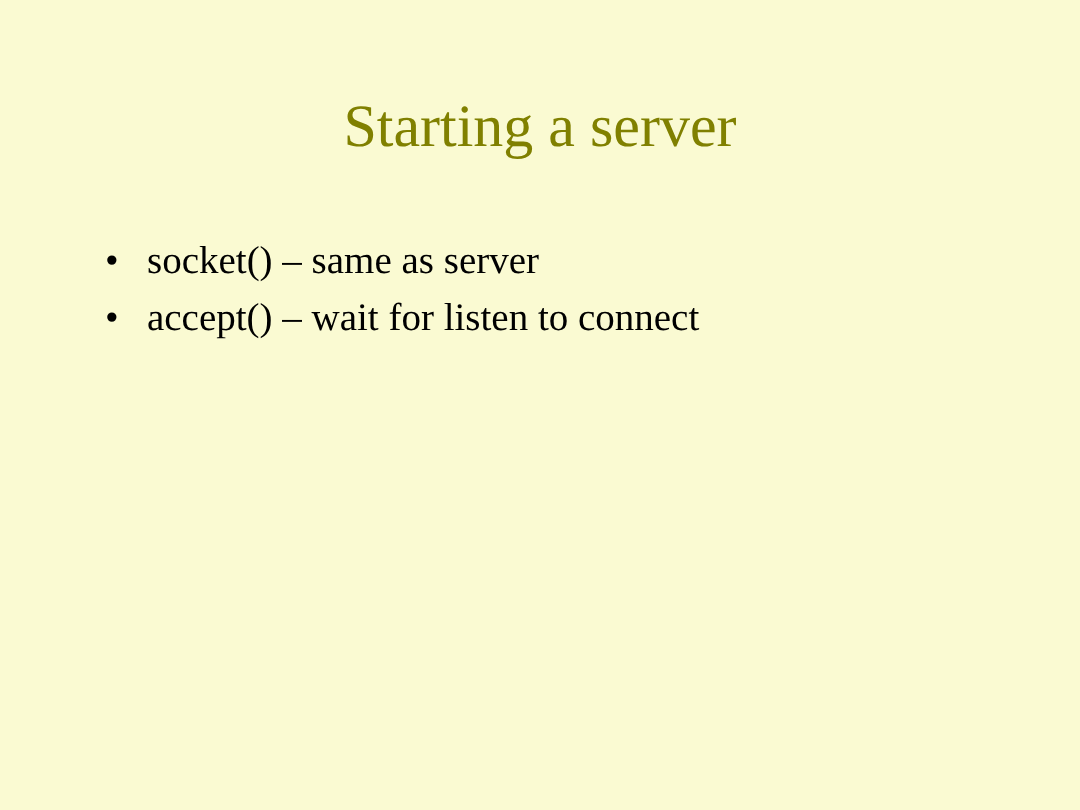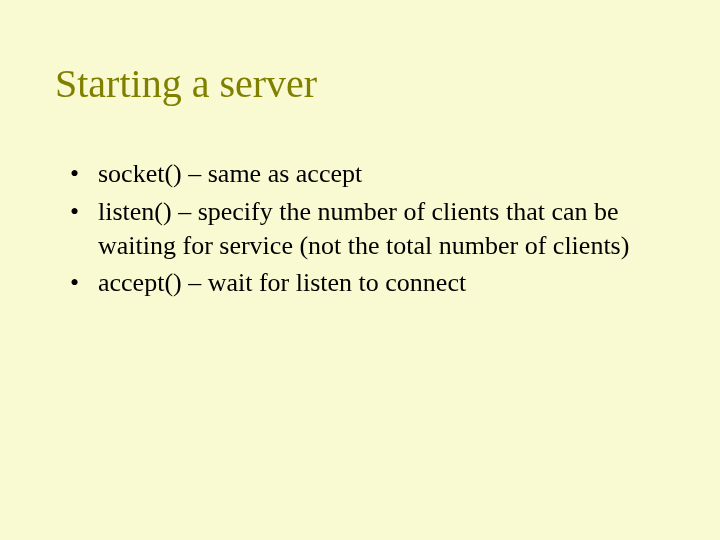--- a/index.html
+++ b/index.html
@@ -13,21 +13,21 @@
       background-color: #fafad2;
       font-family: "Times New Roman", Times, serif;
       overflow: hidden;
     }
     .slide {
       width: 100%;
       height: 100%;
       padding: 60px 55px 40px 55px;
     }
     .title {
-      text-align: left;
+      text-align: center;
       font-size: 40px;
       color: #808000;
       font-weight: normal;
       margin-bottom: 50px;
     }
     .bullets {
       list-style: none;
       padding-left: 15px;
     }
     .bullets li {
@@ -46,17 +46,16 @@
       font-size: 26px;
       color: #000000;
     }
   </style>
 </head>
 <body>
 
 <div class="slide">
   <h1 class="title">Starting a server</h1>
   <ul class="bullets">
-    <li>socket() – same as accept</li>
-    <li>listen() – specify the number of clients that can be waiting for service (not the total number of clients)</li>
+    <li>socket() – same as server</li>
     <li>accept() – wait for listen to connect</li>
   </ul>
 </div>
 
 </body></html>

